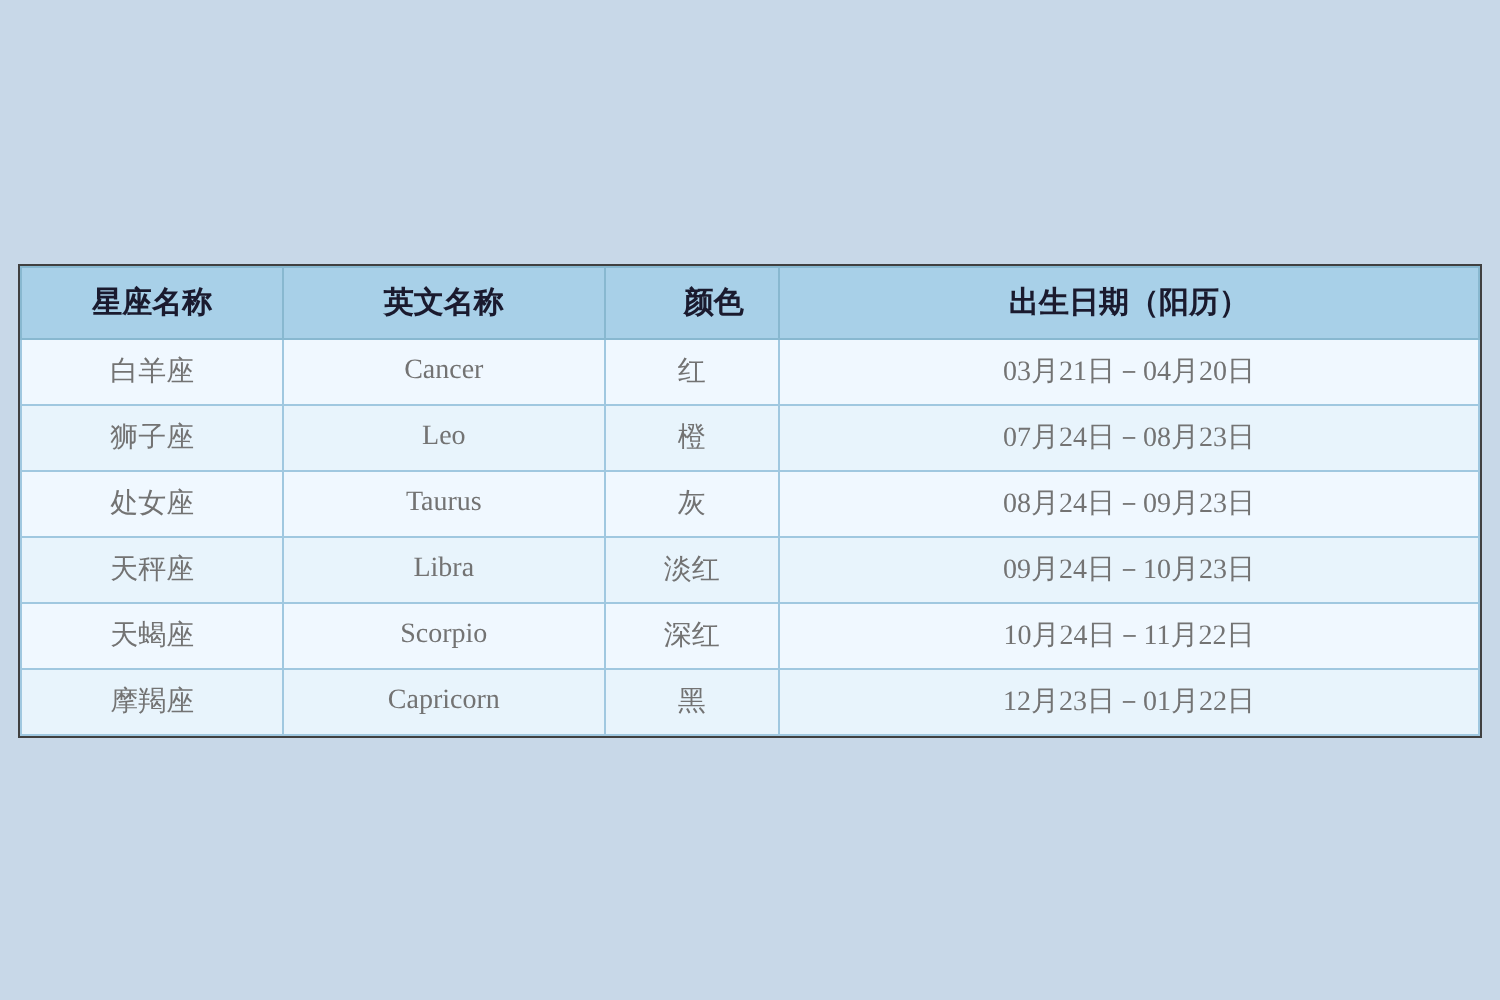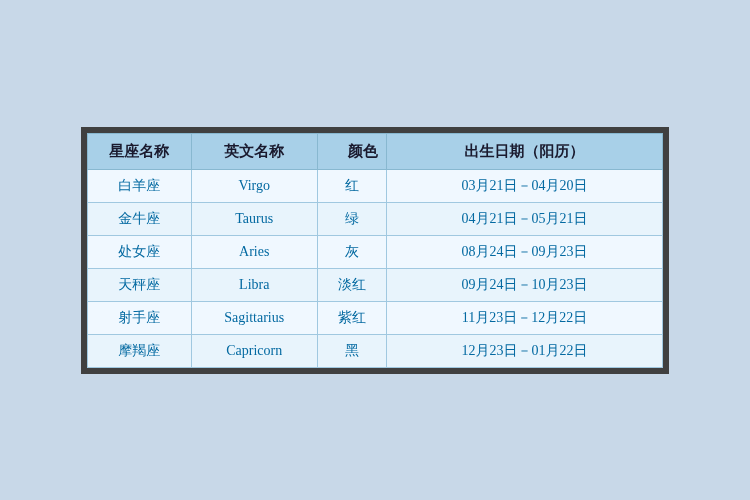--- a/index.html
+++ b/index.html
@@ -13,22 +13,22 @@
       height: 500px;
       background-color: #c8d8e8;
       display: flex;
       align-items: center;
       justify-content: center;
       font-family: "SimSun", "宋体", serif;
     }
 
     .table-container {
       background-color: #dce8f0;
-      border: 6px solid #404040;
-      width: 588px;
+      border: 1px solid #404040;
+      width: 732px;
     }
 
     table {
       width: 100%;
       border-collapse: collapse;
     }
 
     thead tr {
       background-color: #a8d0e8;
     }
@@ -48,21 +48,21 @@
 
     tbody tr:nth-child(even) {
       background-color: #e8f4fc;
     }
 
     tbody td {
       border: 1px solid #a0c8e0;
       padding: 7px 6px;
       text-align: center;
       font-size: 14px;
-      color: #0369a1;
+      color: #737373;
     }
 
     .col-name { width: 18%; }
     .col-en { width: 22%; }
     .col-color { width: 12%; padding-left: 28px; }
     .col-date { width: 48%; }
   </style>
 </head>
 <body>
 
@@ -72,47 +72,47 @@
       <tr>
         <th class="col-name">星座名称</th>
         <th class="col-en">英文名称</th>
         <th class="col-color">颜色</th>
         <th class="col-date">出生日期（阳历）</th>
       </tr>
     </thead>
     <tbody id="table-body">
     <tr>
           <td>白羊座</td>
-          <td>Virgo</td>
+          <td>Cancer</td>
           <td>红</td>
           <td>03月21日－04月20日</td>
         </tr>
         <tr>
-          <td>金牛座</td>
-          <td>Taurus</td>
-          <td>绿</td>
-          <td>04月21日－05月21日</td>
+          <td>狮子座</td>
+          <td>Leo</td>
+          <td>橙</td>
+          <td>07月24日－08月23日</td>
         </tr>
         <tr>
           <td>处女座</td>
-          <td>Aries</td>
+          <td>Taurus</td>
           <td>灰</td>
           <td>08月24日－09月23日</td>
         </tr>
         <tr>
           <td>天秤座</td>
           <td>Libra</td>
           <td>淡红</td>
           <td>09月24日－10月23日</td>
         </tr>
         <tr>
-          <td>射手座</td>
-          <td>Sagittarius</td>
-          <td>紫红</td>
-          <td>11月23日－12月22日</td>
+          <td>天蝎座</td>
+          <td>Scorpio</td>
+          <td>深红</td>
+          <td>10月24日－11月22日</td>
         </tr>
         <tr>
           <td>摩羯座</td>
           <td>Capricorn</td>
           <td>黑</td>
           <td>12月23日－01月22日</td>
         </tr>
       </tbody>
   </table>
 </div>

